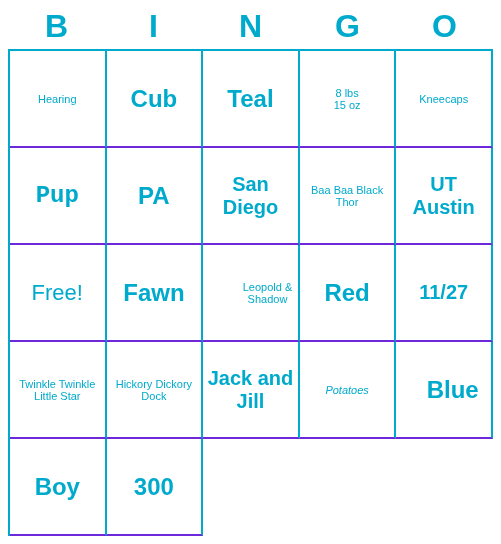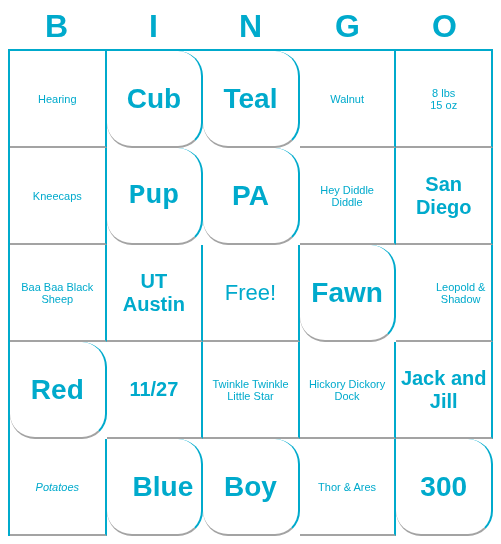--- a/index.html
+++ b/index.html
@@ -35,35 +35,34 @@
       grid-template-columns: repeat(5, 1fr);
       grid-template-rows: repeat(5, 1fr);
       width: 100%;
       flex: 1;
       border-left: 2px solid #00AACC;
       border-top: 2px solid #00AACC;
     }
 
     .bingo-cell {
       border-right: 2px solid #00AACC;
-      border-bottom: 2px solid #a3a3a3;
+      border-bottom: 2px solid #6d28d9;
       display: flex;
       align-items: center;
       justify-content: center;
       text-align: center;
       padding: 4px;
       color: #00AACC;
       font-size: 13px;
       min-height: 88px;
     }
 
     .bingo-cell.large-text {
-      font-size: 28px;
+      font-size: 24px;
       font-weight: bold;
-      border-radius: 25px;
     }
 
     .bingo-cell.medium-text {
       font-size: 20px;
       font-weight: bold;
     }
 
     .bingo-cell.small-text {
       font-size: 11px;
     }
@@ -81,36 +80,33 @@
   <div class="bingo-header-letter">I</div>
   <div class="bingo-header-letter">N</div>
   <div class="bingo-header-letter">G</div>
   <div class="bingo-header-letter">O</div>
 </div>
 
 <div class="bingo-grid" id="bingo-grid">
 <div class="bingo-cell small-text" style="white-space: pre-line;">Hearing</div>
     <div class="bingo-cell large-text" style="white-space: pre-line;">Cub</div>
     <div class="bingo-cell large-text" style="white-space: pre-line;">Teal</div>
-    <div class="bingo-cell small-text" style="white-space: pre-line;">Walnut</div>
     <div class="bingo-cell small-text" style="white-space: pre-line;">8 lbs
 15 oz</div>
     <div class="bingo-cell small-text" style="white-space: pre-line;">Kneecaps</div>
     <div class="bingo-cell large-text" style="white-space: pre-line; font-family: Liberation Mono, monospace;">Pup</div>
     <div class="bingo-cell large-text" style="white-space: pre-line;">PA</div>
-    <div class="bingo-cell small-text" style="white-space: pre-line;">Hey Diddle Diddle</div>
     <div class="bingo-cell medium-text" style="white-space: pre-line;">San Diego</div>
-    <div class="bingo-cell small-text" style="white-space: pre-line;">Baa Baa Black Sheep</div>
+    <div class="bingo-cell small-text" style="white-space: pre-line;">Baa Baa Black Thor</div>
     <div class="bingo-cell medium-text" style="white-space: pre-line;">UT Austin</div>
     <div class="bingo-cell free" style="white-space: pre-line;">Free!</div>
     <div class="bingo-cell large-text" style="white-space: pre-line;">Fawn</div>
     <div class="bingo-cell small-text" style="white-space: pre-line; padding-left: 38px;">Leopold &amp; Shadow</div>
     <div class="bingo-cell large-text" style="white-space: pre-line;">Red</div>
     <div class="bingo-cell medium-text" style="white-space: pre-line;">11/27</div>
     <div class="bingo-cell small-text" style="white-space: pre-line;">Twinkle Twinkle Little Star</div>
     <div class="bingo-cell small-text" style="white-space: pre-line;">Hickory Dickory Dock</div>
     <div class="bingo-cell medium-text" style="white-space: pre-line;">Jack and Jill</div>
     <div class="bingo-cell small-text" style="white-space: pre-line; font-style: italic;">Potatoes</div>
     <div class="bingo-cell large-text" style="white-space: pre-line; padding-left: 22px;">Blue</div>
     <div class="bingo-cell large-text" style="white-space: pre-line;">Boy</div>
-    <div class="bingo-cell small-text" style="white-space: pre-line;">Thor &amp; Ares</div>
     <div class="bingo-cell large-text" style="white-space: pre-line;">300</div>
   </div>
 
 </body></html>

